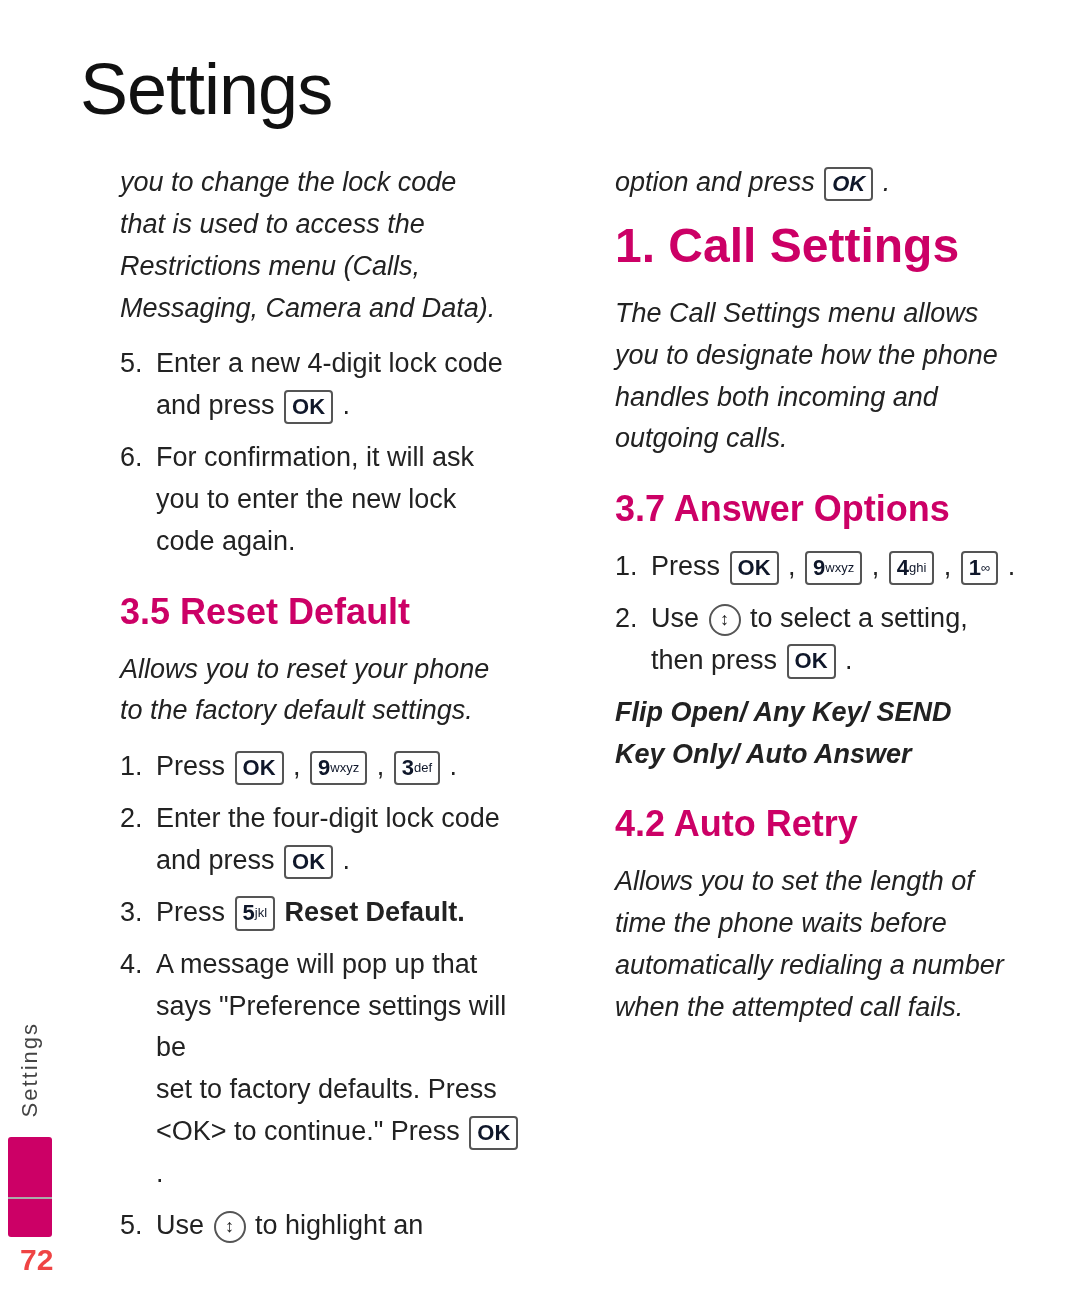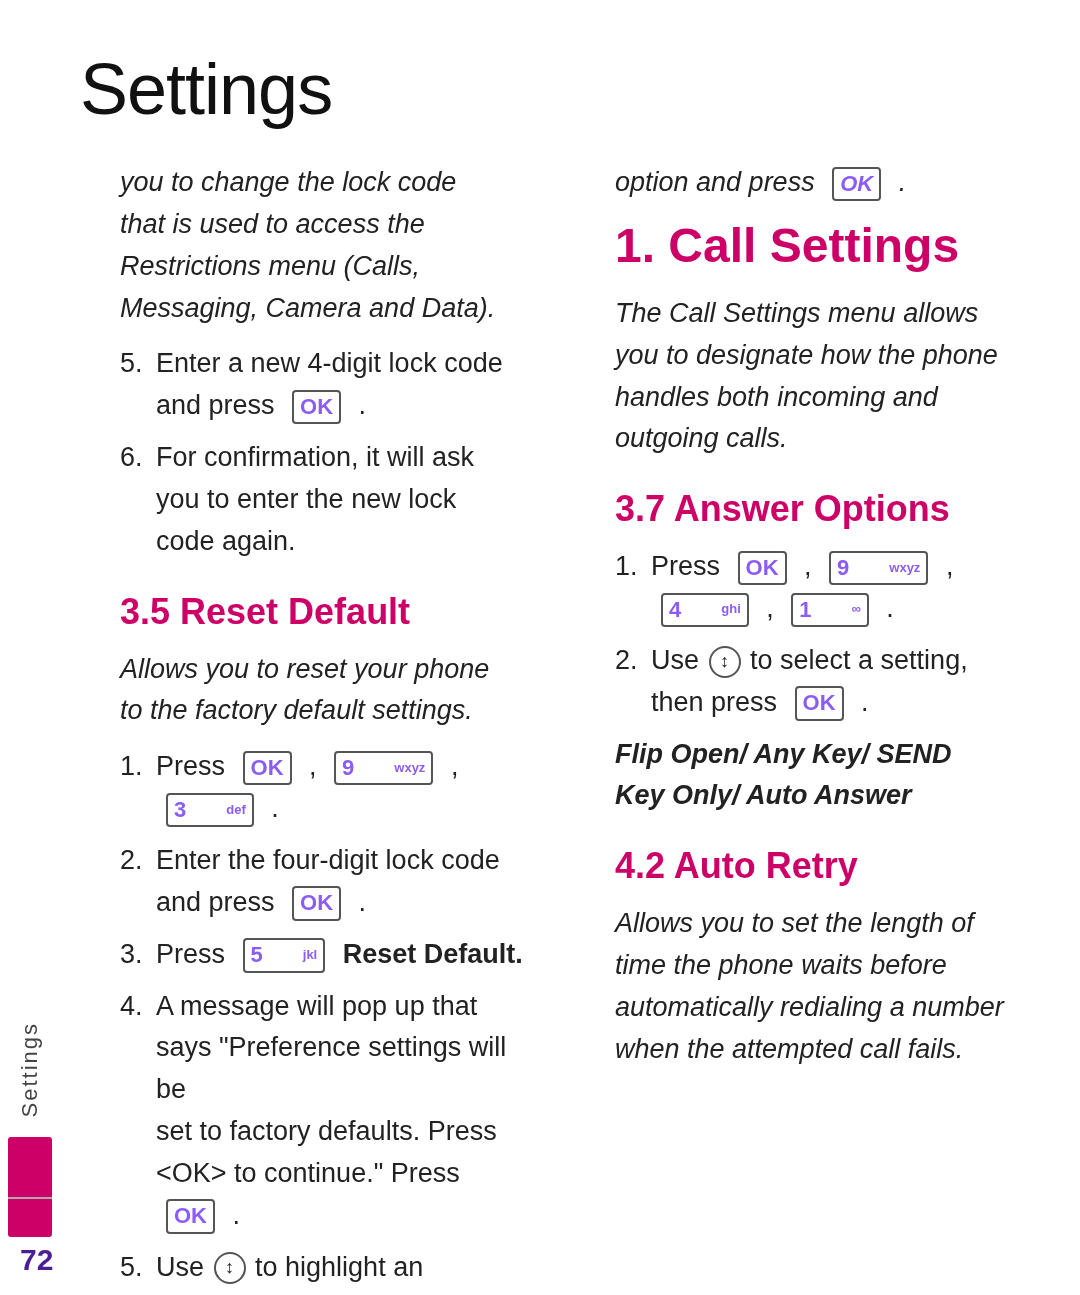--- a/index.html
+++ b/index.html
@@ -56,21 +56,21 @@
       background: #cc0066;
       border-radius: 3px;
       margin-bottom: 0;
     }
 
     .page-number {
       position: absolute;
       bottom: 20px;
       left: 20px;
       font-size: 30px;
-      color: #4c1d95;
+      color: #ef4444;
       font-weight: bold;
     }
 
     
     .columns {
       display: flex;
       flex-direction: row;
       flex: 1;
       padding: 0 60px 0 60px;
       gap: 60px;
@@ -130,33 +130,32 @@
     
     .key-btn {
       display: inline-flex;
       align-items: center;
       justify-content: center;
       border: 2px solid #555;
       border-radius: 4px;
       padding: 1px 6px;
       font-size: 22px;
       font-weight: bold;
-      color: #8b5cf6;
+      color: #0f172a;
       background: #fff;
       min-width: 36px;
-      margin: 0 10px;
+      margin: 0 2px;
       vertical-align: middle;
       line-height: 1.3;
     }
 
     .key-subtext {
       font-size: 13px;
-      font-weight: bold;
+      font-weight: normal;
       vertical-align: super;
-      padding-left: 40px;
     }
 
     .nav-icon {
       display: inline-flex;
       align-items: center;
       justify-content: center;
       border: 2px solid #555;
       border-radius: 50%;
       width: 32px;
       height: 32px;

